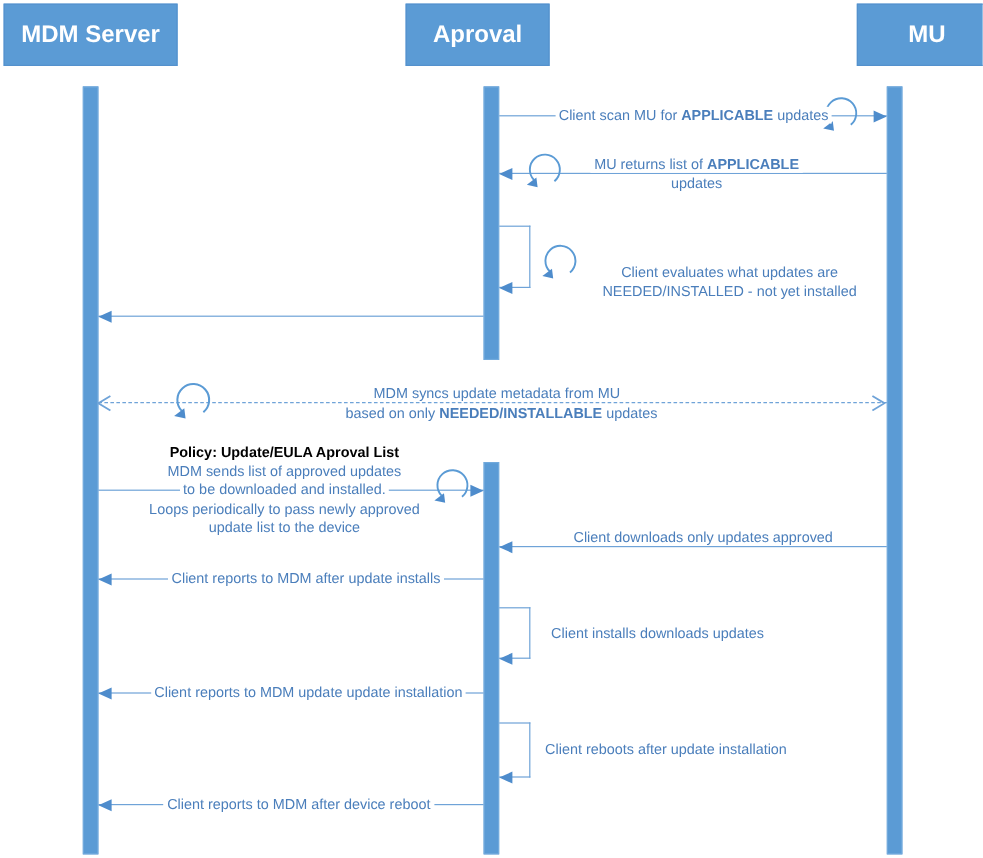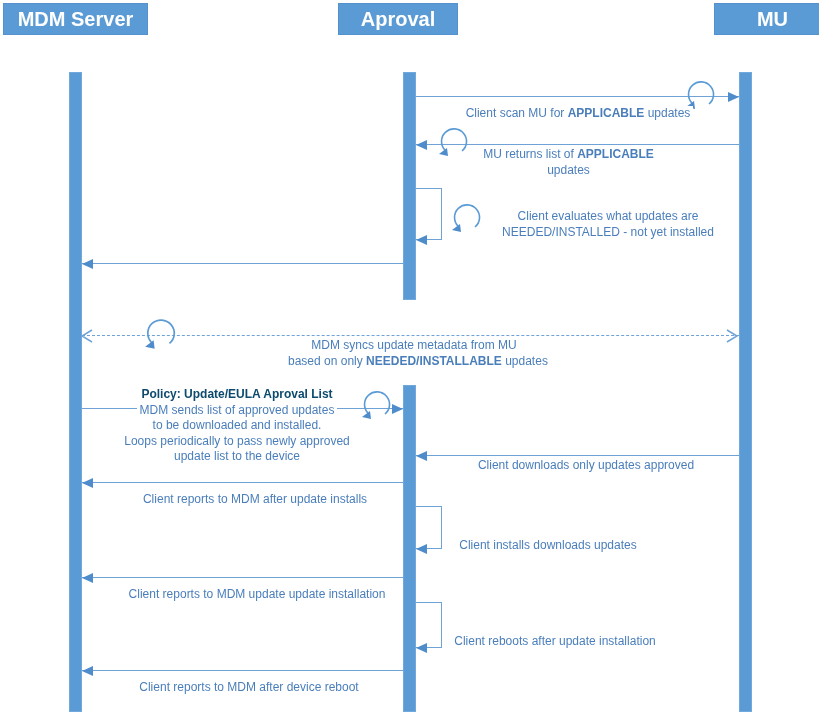--- a/index.html
+++ b/index.html
@@ -1,33 +1,33 @@
 <!DOCTYPE html>
 <html><head>
 <meta charset="utf-8">
 <style>
   html,body{margin:0;padding:0;background:#fff;}
   #stage{position:relative;width:819px;height:715px;background:#fff;overflow:hidden;
          font-family:"Liberation Sans",sans-serif;}
-  .actor-box{position:absolute;top:3px;height:32px;background:#5b9bd5;border:1px solid #5491cd;
+  .actor-box{position:absolute;top:3px;height:52px;background:#5b9bd5;border:1px solid #5491cd;
              color:#fff;font-weight:bold;font-size:20px;display:flex;align-items:center;justify-content:center;
              box-sizing:border-box;}
   .lifeline{position:absolute;width:13px;background:#5b9bd5;border:1px solid #71a9dc;box-sizing:border-box;}
   .msgline{position:absolute;height:0;border-top:1.5px solid #6fa3d8;}
   .msgline.dashed{border-top-style:dashed;}
   .selfloop{position:absolute;border:1.5px solid #6fa3d8;border-left:none;box-sizing:border-box;}
   .ah-l{position:absolute;width:0;height:0;border-top:5px solid transparent;border-bottom:5px solid transparent;
         border-right:11px solid #4e8ccc;}
   .ah-r{position:absolute;width:0;height:0;border-top:5px solid transparent;border-bottom:5px solid transparent;
         border-left:11px solid #4e8ccc;}
-  .lbl{position:absolute;font-size:12px;color:#4a7ebb;text-align:center;z-index:5;margin-top:17px;}
+  .lbl{position:absolute;font-size:12px;color:#4a7ebb;text-align:center;z-index:5;}
   .lbl .ln{line-height:15.5px;white-space:nowrap;}
   .lbl .txt{background:#fff;padding:0 3px;}
   .bd{font-weight:bold;}
-  .red{color:#0c4a6e;}
+  .red{color:#000000;}
   .loop-icon,.chev{position:absolute;z-index:4;}
 </style>
 </head>
 <body>
 
 <div id="stage">
 
   <div class="actor-box" style="left:3px;width:145px;">
     <span>MDM Server</span>
   </div>
@@ -52,32 +52,32 @@
   <div class="lbl" style="left:447px;top:89px;width:262px;">
     <div class="ln"><span class="txt"><span>Client scan MU for </span><span class="bd">APPLICABLE</span><span> updates</span></span></div>
   </div>
 
   <div class="msgline" style="left:416px;top:144px;width:323px;"></div>
   <div class="ah-l" style="left:416px;top:140px;"></div>
   <svg class="loop-icon" style="left:437px;top:126px;" width="34" height="34" viewBox="0 0 34 34">
     <path d="M25 25 A12.5 12.5 0 1 0 8 24" fill="none" stroke="#5b9bd5" stroke-width="1.6"></path>
     <polygon points="2,28 10,22 11,30" fill="#4e8ccc"></polygon>
   </svg>
-  <div class="lbl" style="left:466px;top:130px;width:205px;">
+  <div class="lbl" style="left:478px;top:130px;width:205px;">
     <div class="ln"><span class="txt"><span>MU returns list of </span><span class="bd">APPLICABLE</span></span></div>
     <div class="ln"><span class="txt">updates</span></div>
   </div>
 
   <div class="selfloop" style="left:416px;top:188px;width:26px;height:52px;"></div>
   <div class="ah-l" style="left:416px;top:235px;"></div>
   <svg class="loop-icon" style="left:450px;top:202px;" width="34" height="34" viewBox="0 0 34 34">
     <path d="M25 25 A12.5 12.5 0 1 0 8 24" fill="none" stroke="#5b9bd5" stroke-width="1.6"></path>
     <polygon points="2,28 10,22 11,30" fill="#4e8ccc"></polygon>
   </svg>
-  <div class="lbl" style="left:483px;top:192px;width:250px;">
+  <div class="lbl" style="left:483px;top:220px;width:250px;">
     <div class="ln"><span class="txt">Client evaluates what updates are</span></div>
     <div class="ln"><span class="txt">NEEDED/INSTALLED - not yet installed</span></div>
   </div>
 
   <div class="msgline" style="left:82px;top:263px;width:321px;"></div>
   <div class="ah-l" style="left:82px;top:259px;"></div>
 
   <div class="msgline dashed" style="left:82px;top:335px;width:657px;"></div>
   <svg class="chev" style="left:81px;top:329px;" width="12" height="14" viewBox="0 0 12 14">
     <path d="M11 1 L1 7 L11 13" fill="none" stroke="#6fa3d8" stroke-width="1.5"></path>

